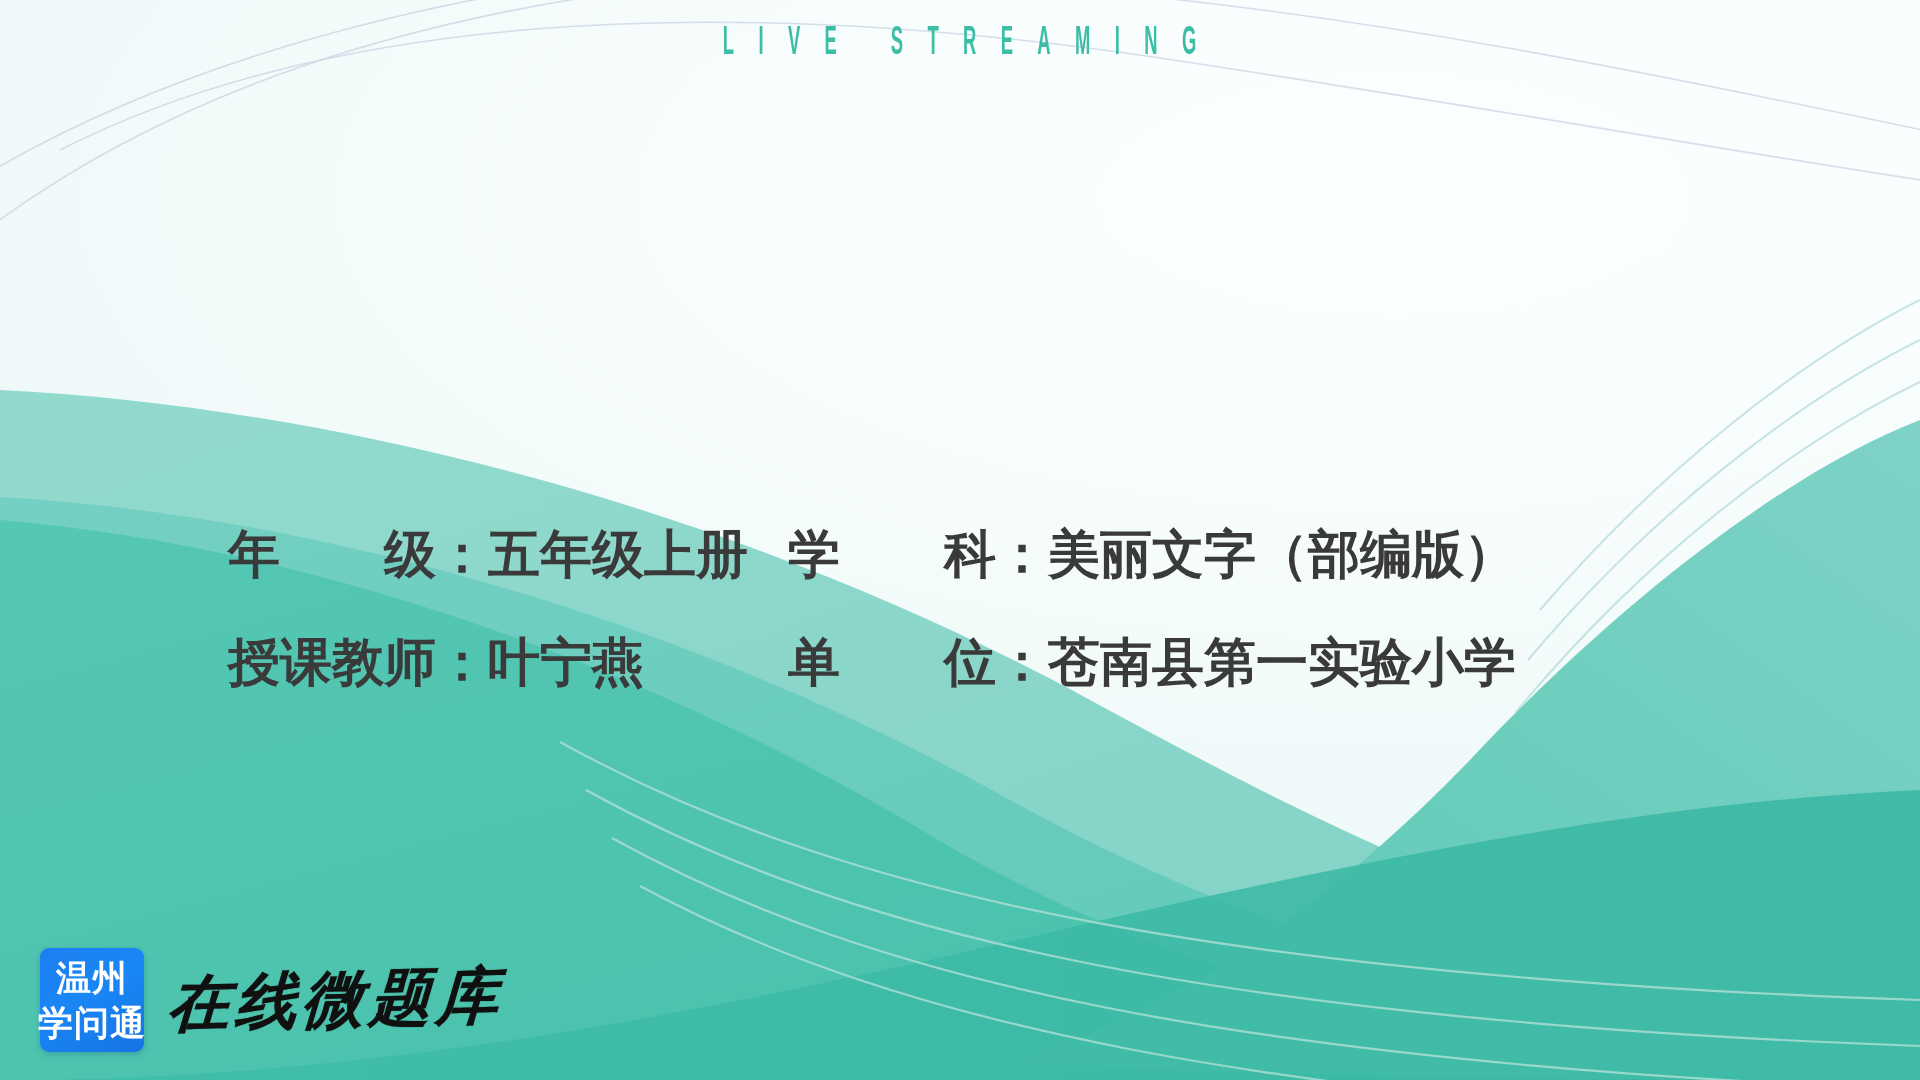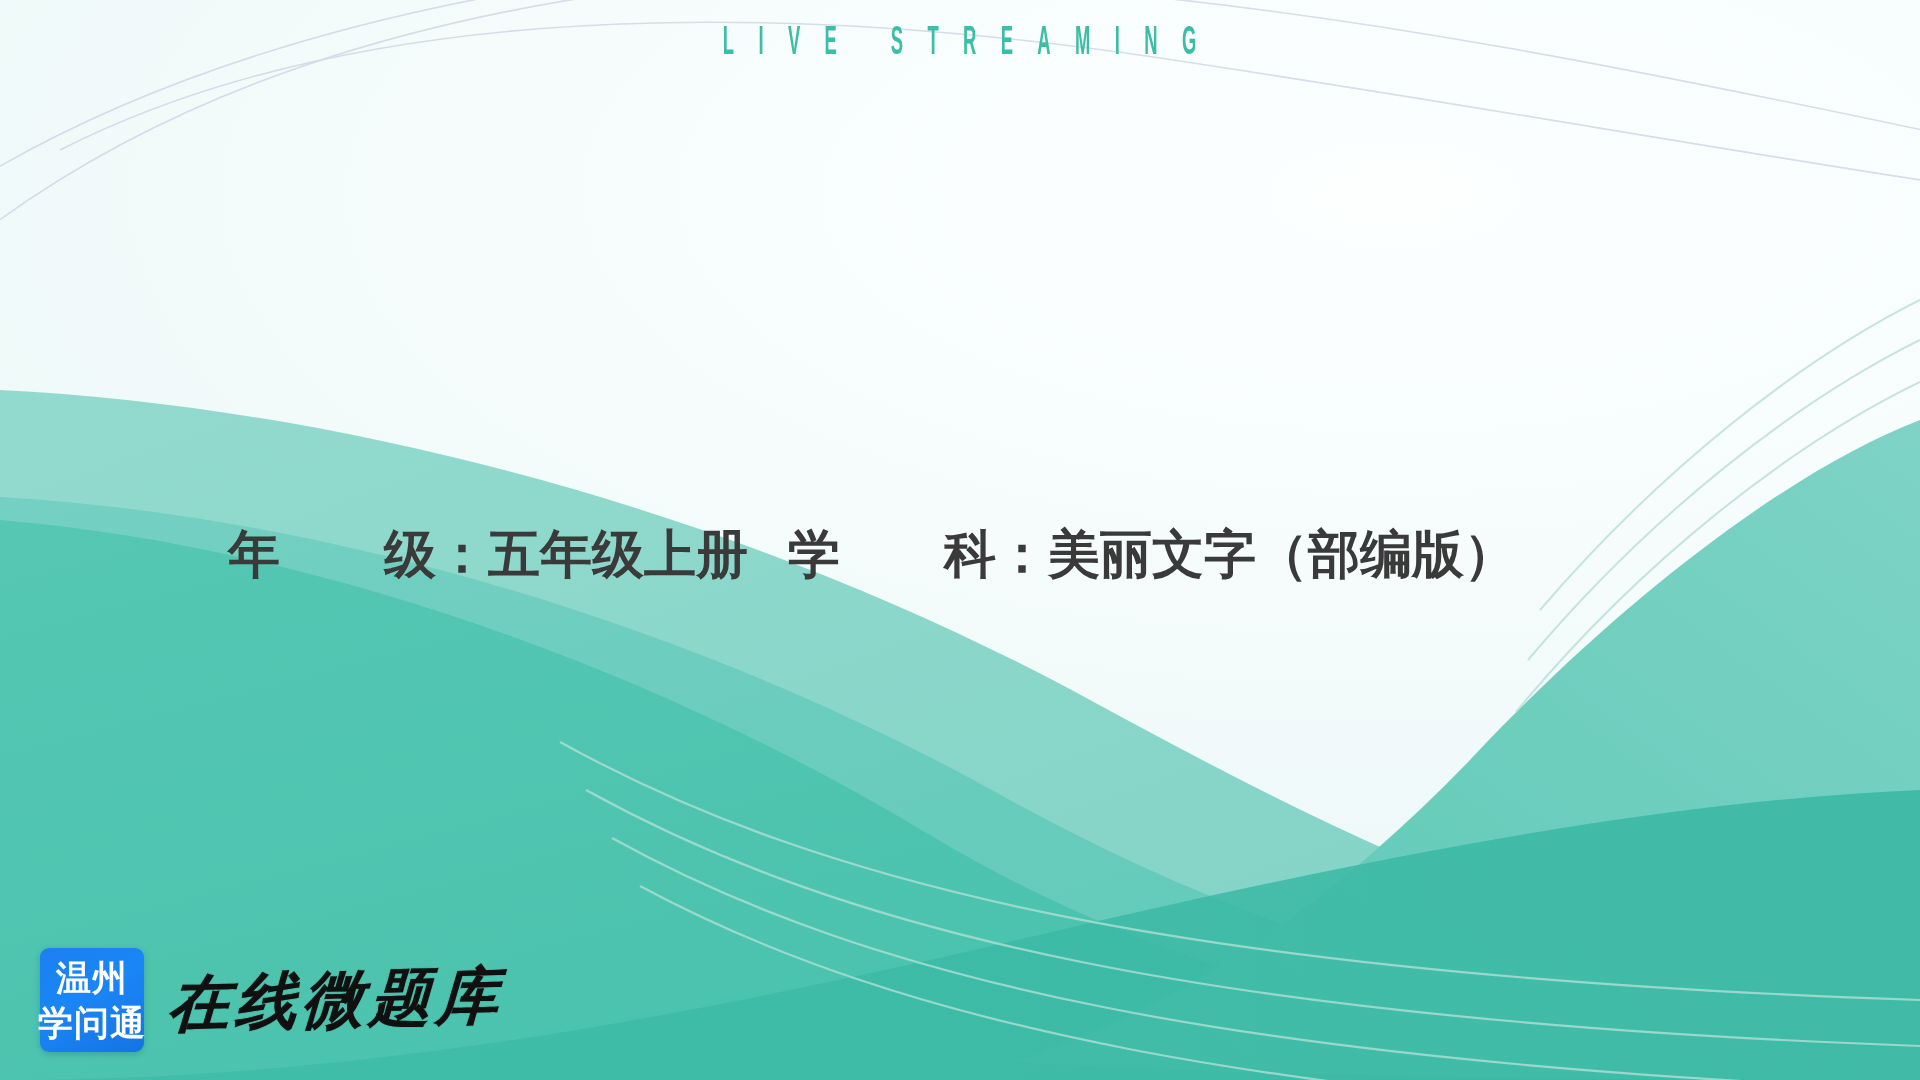--- a/index.html
+++ b/index.html
@@ -180,20 +180,24 @@
   </div>
 
 
   <div class="info">
 
     <div class="info-row">
       <span class="info-cell left">年　　级：五年级上册</span>
       <span class="info-cell right">学　　科：美丽文字（部编版）</span>
     </div>
 
+    <div class="info-row">
+      <span class="info-cell left">授课教师：叶宁燕</span>
+      <span class="info-cell right">单　　位：苍南县第一实验小学</span>
+    </div>
 
   </div>
 
   <div class="brand">
     <div class="brand-logo">
       <span>温州</span>
       <span>学问通</span>
     </div>
     <div class="brand-script">在线微题库</div>
   </div>

